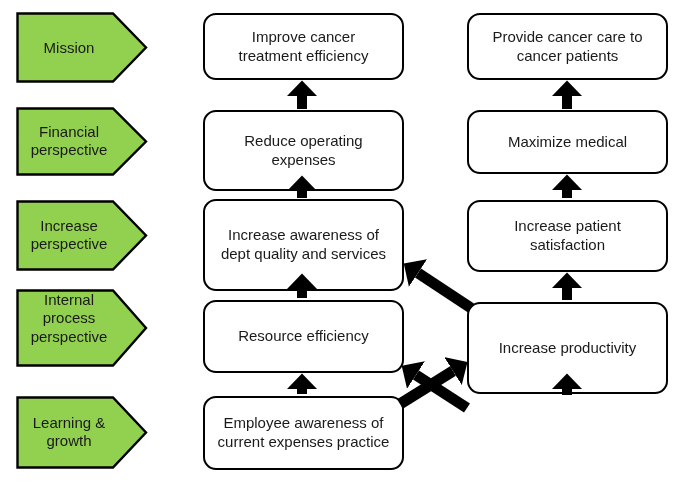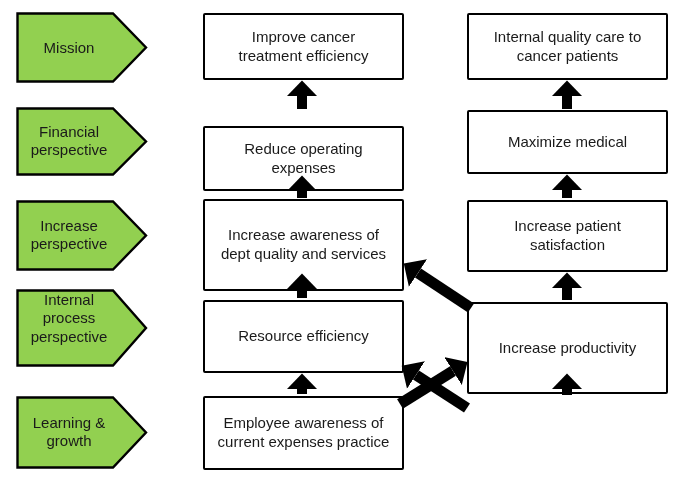--- a/index.html
+++ b/index.html
@@ -39,21 +39,21 @@
     font-size: 15px;
     line-height: 1.25;
     white-space: pre-line;
   }
   
   .node {
     position: absolute;
     box-sizing: border-box;
     background: var(--node-fill, #ffffff);
     border: 2.5px solid var(--node-border, #000000);
-    border-radius: 2px;
+    border-radius: 13px;
     display: flex;
     align-items: center;
     justify-content: center;
     text-align: center;
     font-size: 15px;
     line-height: 1.26;
     padding: 17px 8px;
     white-space: pre-line;
   }
   .col-mid { left: 203px; width: 201px; }
@@ -109,29 +109,29 @@
   <div class="persp" style="top:396px;height:73px">
     <svg width="132" height="73" viewBox="0 0 132 73">
       <polygon points="1.5,1.5 97,1.5 130,36.5 97,71.5 1.5,71.5"></polygon>
     </svg>
     <div class="persp-label">Learning &amp;
 growth</div>
   </div>
 
   <div class="node col-mid" style="top:13px;height:67px">Improve cancer
 treatment efficiency</div>
-  <div class="node col-mid" style="top:126px;height:65px">Reduce operating
+  <div class="node col-mid" style="top:110px;height:81px">Reduce operating
 expenses</div>
   <div class="node col-mid" style="top:199px;height:92px">Increase awareness of
 dept quality and services</div>
   <div class="node col-mid" style="top:300px;height:73px">Resource efficiency</div>
   <div class="node col-mid" style="top:396px;height:74px">Employee awareness of
 current expenses practice</div>
 
-  <div class="node col-right" style="top:13px;height:67px">Internal quality care to
+  <div class="node col-right" style="top:13px;height:67px">Provide cancer care to
 cancer patients</div>
   <div class="node col-right" style="top:110px;height:64px">Maximize medical</div>
   <div class="node col-right" style="top:200px;height:72px">Increase patient
 satisfaction</div>
   <div class="node col-right" style="top:302px;height:92px">Increase productivity</div>
 
   <svg class="connectors" width="685" height="492" viewBox="0 0 685 492">
     <defs>
       <marker id="head" markerUnits="strokeWidth" markerWidth="1.6" markerHeight="3" refX="0" refY="1.5" orient="auto">
         <path d="M0,0 L1.55,1.5 L0,3 Z"></path>

